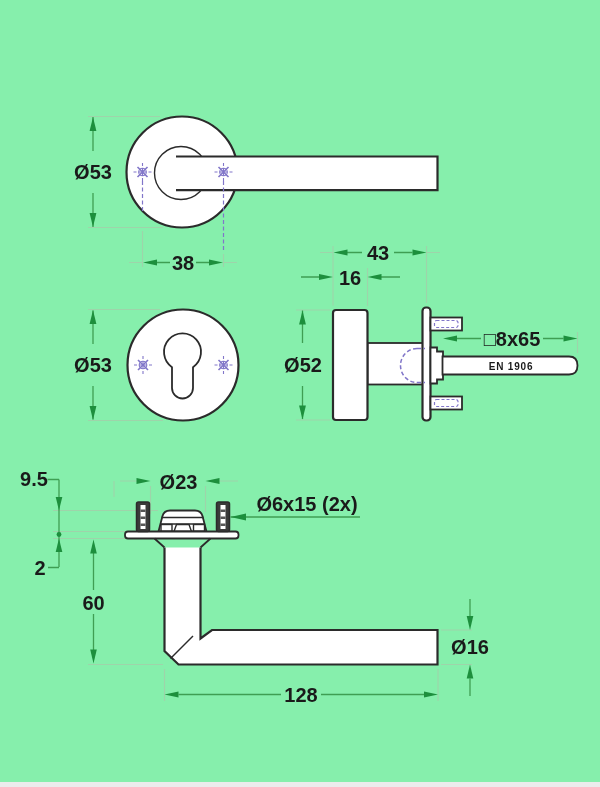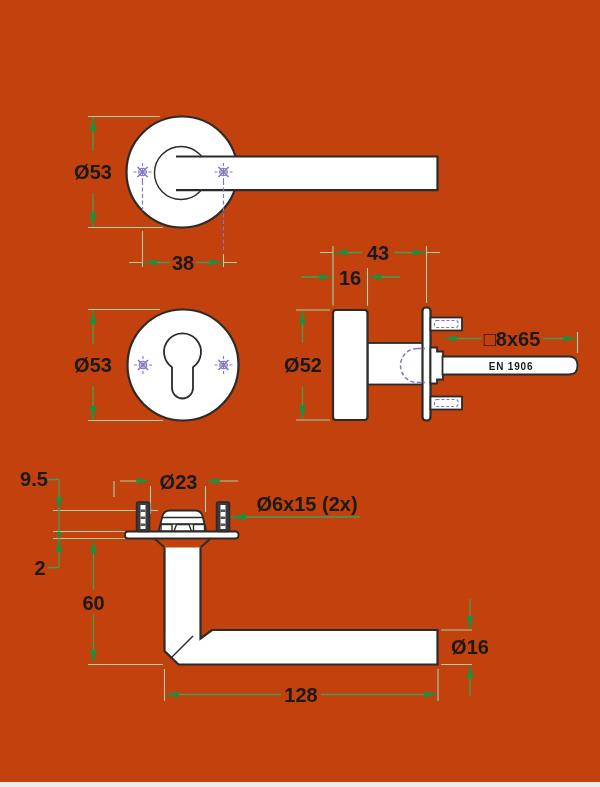--- a/index.html
+++ b/index.html
@@ -1,16 +1,16 @@
 <!DOCTYPE html>
 <html><head>
 <meta charset="utf-8">
 <style>
   html,body{margin:0;padding:0;background:#fff;}
-  #canvas{position:relative;width:600px;height:787px;background:#c2410c;overflow:hidden;
+  #canvas{position:relative;width:600px;height:787px;background:#86efac;overflow:hidden;
           font-family:"Liberation Sans",sans-serif;}
   svg{position:absolute;left:0;top:0;}
   .oln{stroke:#2b2b2b;stroke-width:2.2;fill:#fff;}
   .oln-thin{stroke:#2b2b2b;stroke-width:1.4;fill:none;}
   .oln-med{stroke:#2b2b2b;stroke-width:1.8;fill:#fff;}
   .dimln{stroke:#3f9e53;stroke-width:1.3;fill:none;}
   .extln{stroke:#9ed4aa;stroke-width:1.1;fill:none;}
   .arw{fill:#1d8f3d;stroke:none;}
   .dimtxt{font-family:"Liberation Sans","DejaVu Sans",sans-serif;font-size:20px;font-weight:bold;
           fill:#1a1a1a;text-anchor:middle;}

